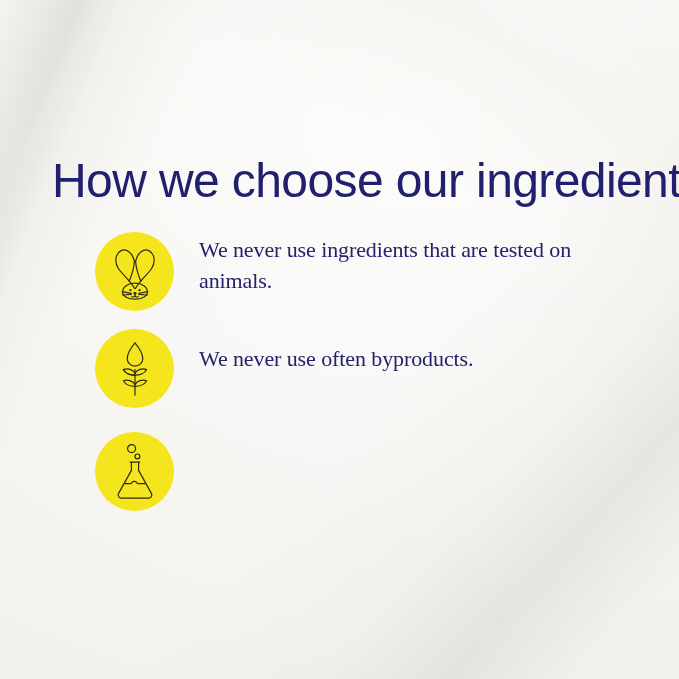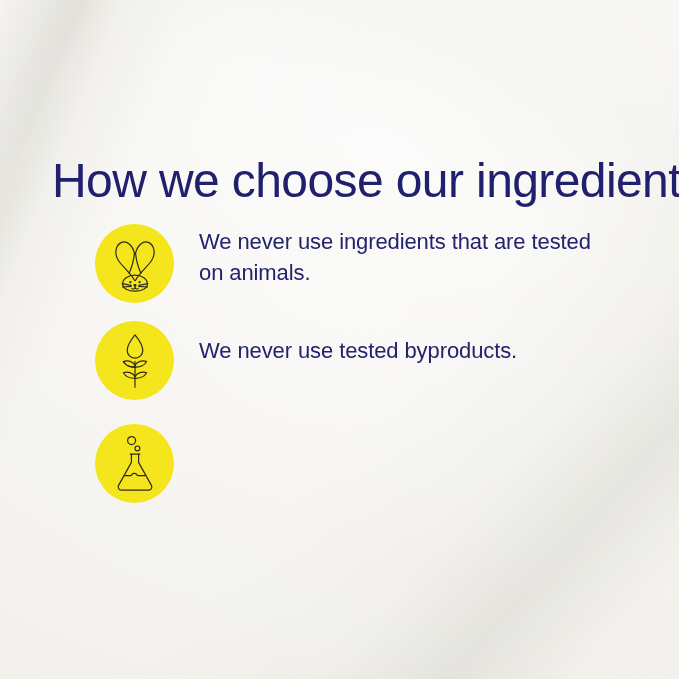--- a/index.html
+++ b/index.html
@@ -90,22 +90,23 @@
     line-height: 58px;
     letter-spacing: -0.6px;
     color: #20206e;
     font-weight: 400;
     white-space: nowrap;
   }
 
   .items {
     position: absolute;
     left: 95px;
-    top: 222px;
+    top: 230px;
     width: 540px;
+    font-family: Liberation Serif, serif;
   }
 
   .item {
     position: relative;
     display: flex;
     align-items: flex-start;
   }
 
   .item-1 { margin-bottom: 10px; }
   .item-2 { margin-bottom: 14px; }
@@ -224,21 +225,21 @@
             <path d="M10.4 28.6 C12.2 32.4 17.6 34.2 22 34.2"></path>
 
             <path d="M22 34.2 C26.4 34.2 31.8 32.4 33.6 28.6 C29.4 27.0 23.8 28.4 22 32.3"></path>
 
             <path d="M22 45.4 C17.6 45.4 12.2 43.6 10.4 39.8 C14.6 38.2 20.2 39.6 22 43.5"></path>
 
             <path d="M22 45.4 C26.4 45.4 31.8 43.6 33.6 39.8 C29.4 38.2 23.8 39.6 22 43.5"></path>
           </svg>
         </div>
         <div class="item-text">
-          <div class="item-body">We never use tested byproducts.</div>
+          <div class="item-body">We never use often byproducts.</div>
         </div>
       </div>
 
       <div class="item item-3">
         <div class="icon-badge">
           <svg width="46" height="58" viewBox="0 0 46 58" fill="none" stroke="#2e2a1a" stroke-width="1.2" stroke-linecap="round" stroke-linejoin="round">
 
             <circle cx="19.6" cy="5.6" r="4.0"></circle>
             <circle cx="25.4" cy="13.4" r="2.4"></circle>
 

